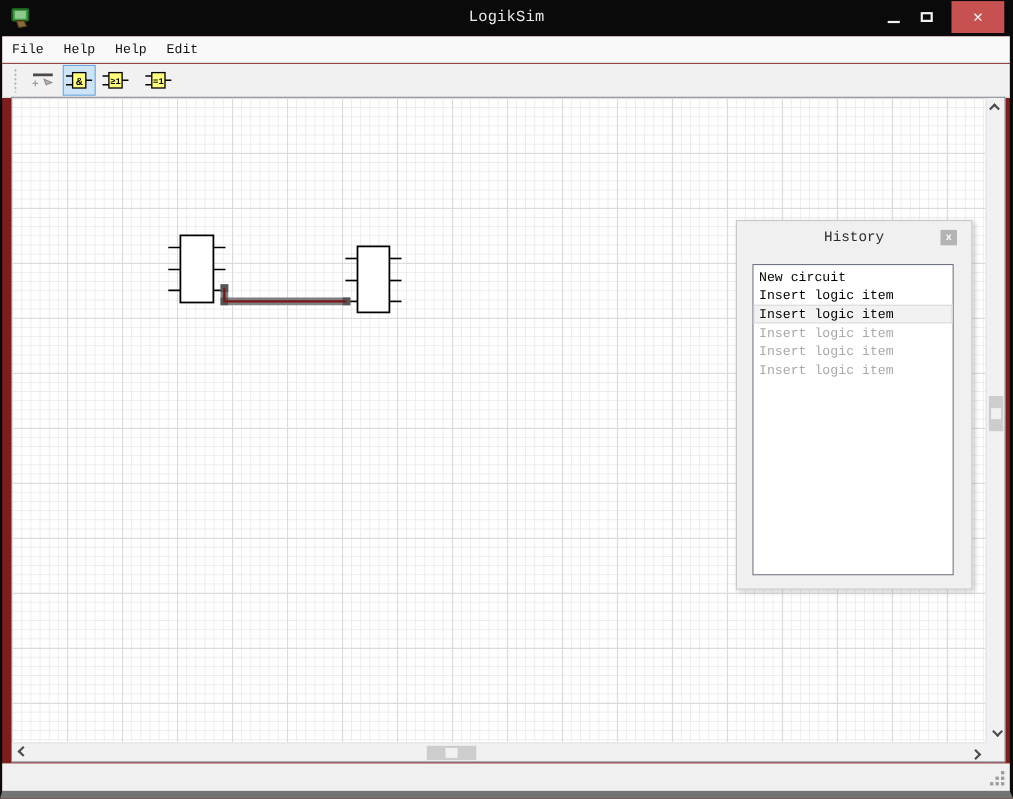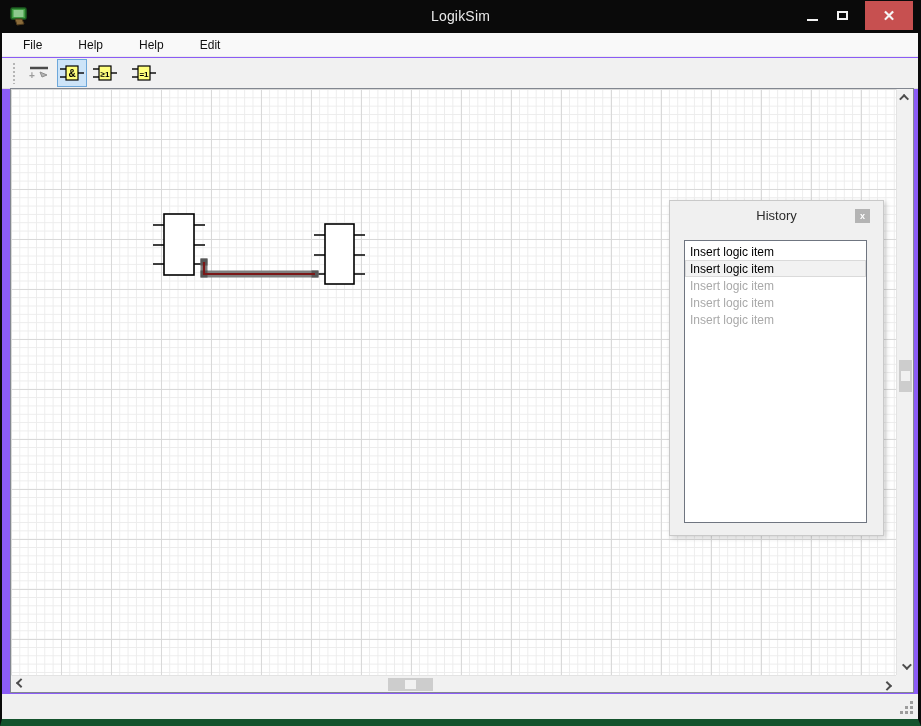--- a/index.html
+++ b/index.html
@@ -1,41 +1,41 @@
 <!DOCTYPE html>
 <html><head>
 <meta charset="utf-8">
 <style>
   * { margin:0; padding:0; box-sizing:border-box; }
   html,body { width:921px; height:726px; overflow:hidden; }
   body { font-family:"Liberation Sans", sans-serif; background:#000; }
 
-  .window { position:absolute; inset:0; background:#8b5cf6;
+  .window { position:absolute; inset:0; background:#7f1d1d;
             border-left:2px solid #0a0a0a; border-right:3px solid #0a0a0a;
-            border-bottom:7px solid #14532d; }
+            border-bottom:7px solid #737373;font-family:Liberation Mono, monospace; }
 
   
   .titlebar { position:absolute; left:-2px; right:-3px; top:0; height:33px;
               background:#0a0a0a; display:flex; align-items:center; }
   .app-icon { position:absolute; left:10px; top:7px; width:18px; height:19px; }
   .title { position:absolute; left:0; right:0; top:8px; text-align:center;
            color:#e9e9e9; font-size:14px; letter-spacing:.2px; }
   .win-controls { position:absolute; right:8px; top:0; height:31px;
                   display:flex; align-items:center; }
   .win-btn { width:30px; height:30px; display:flex; align-items:center;
              justify-content:center; color:#f5f5f5; }
   .win-btn.close { width:48px; height:29px; background:#c75050; margin-left:8px;
                    font-size:15px; font-weight:bold; }
   .glyph-min { width:11px; height:2px; background:#f2f2f2; margin-top:8px; }
   .glyph-max { width:11px; height:9px; border:2px solid #f2f2f2; background:transparent; }
 
   
   .menubar { position:absolute; left:0; right:0; top:33px; height:24px;
              background:#f9f9f9; display:flex; align-items:center;
-             padding-left:12px; border-bottom:1px solid #ececec;gap:18px; }
+             border-bottom:1px solid #ececec; }
   .menu-item { padding:4px 9px; font-size:12px; color:#111; }
 
   
   .toolbar { position:absolute; left:0; right:0; top:58px; height:31px;
              background:#f1f1f1; display:flex; align-items:center;
              border-bottom:1px solid #dcdcdc; padding-left:10px; }
   .tb-handle { width:4px; height:22px; margin-right:8px;
                background-image:radial-gradient(circle, #b5b5b5 35%, transparent 40%);
                background-size:4px 4px; }
   .tb-btn { width:30px; height:28px; display:flex; align-items:center;
@@ -232,20 +232,21 @@
     </div>
     <div class="scroll-corner"></div>
   </div>
 
   <div class="history-panel">
     <div class="hp-title">History</div>
     <div class="hp-close">
         <span>x</span>
       </div>
     <div class="hp-list" id="history-list">
+        <div class="hp-item">New circuit</div>
         <div class="hp-item">Insert logic item</div>
         <div class="hp-item current">Insert logic item</div>
         <div class="hp-item disabled">Insert logic item</div>
         <div class="hp-item disabled">Insert logic item</div>
         <div class="hp-item disabled">Insert logic item</div>
       </div>
   </div>
 
   <div class="statusbar">
     <svg class="size-grip" width="14" height="14">

